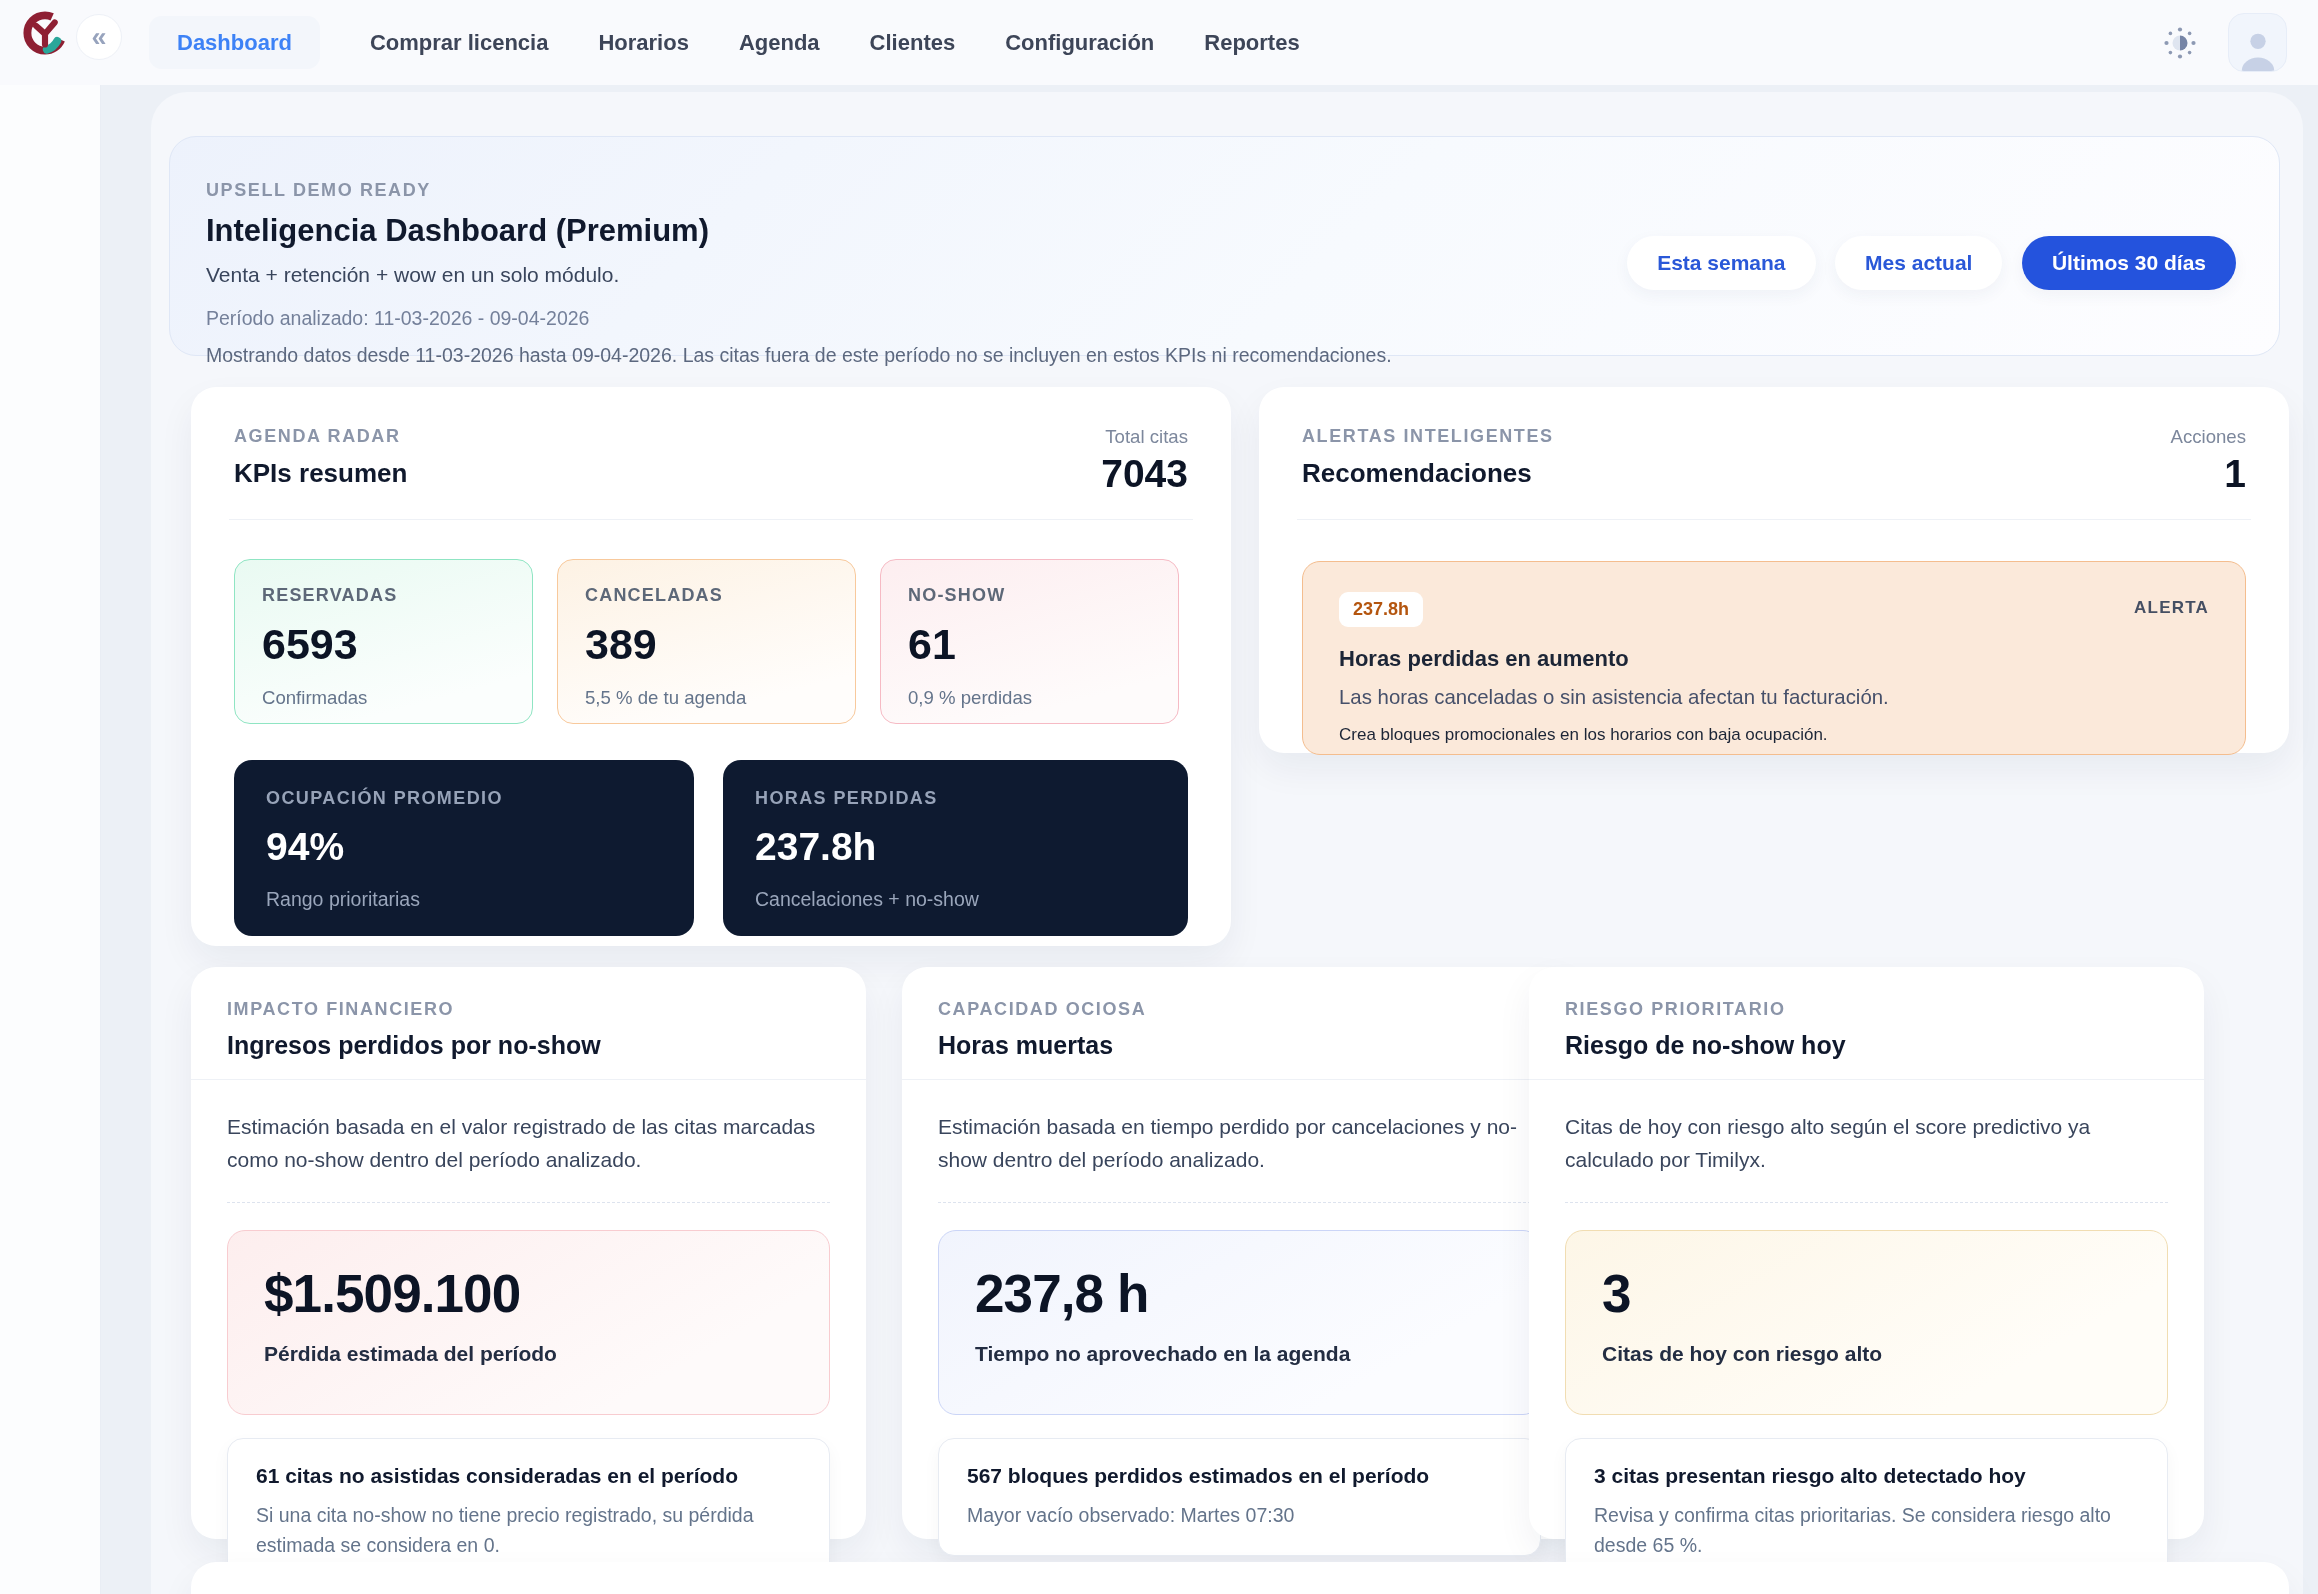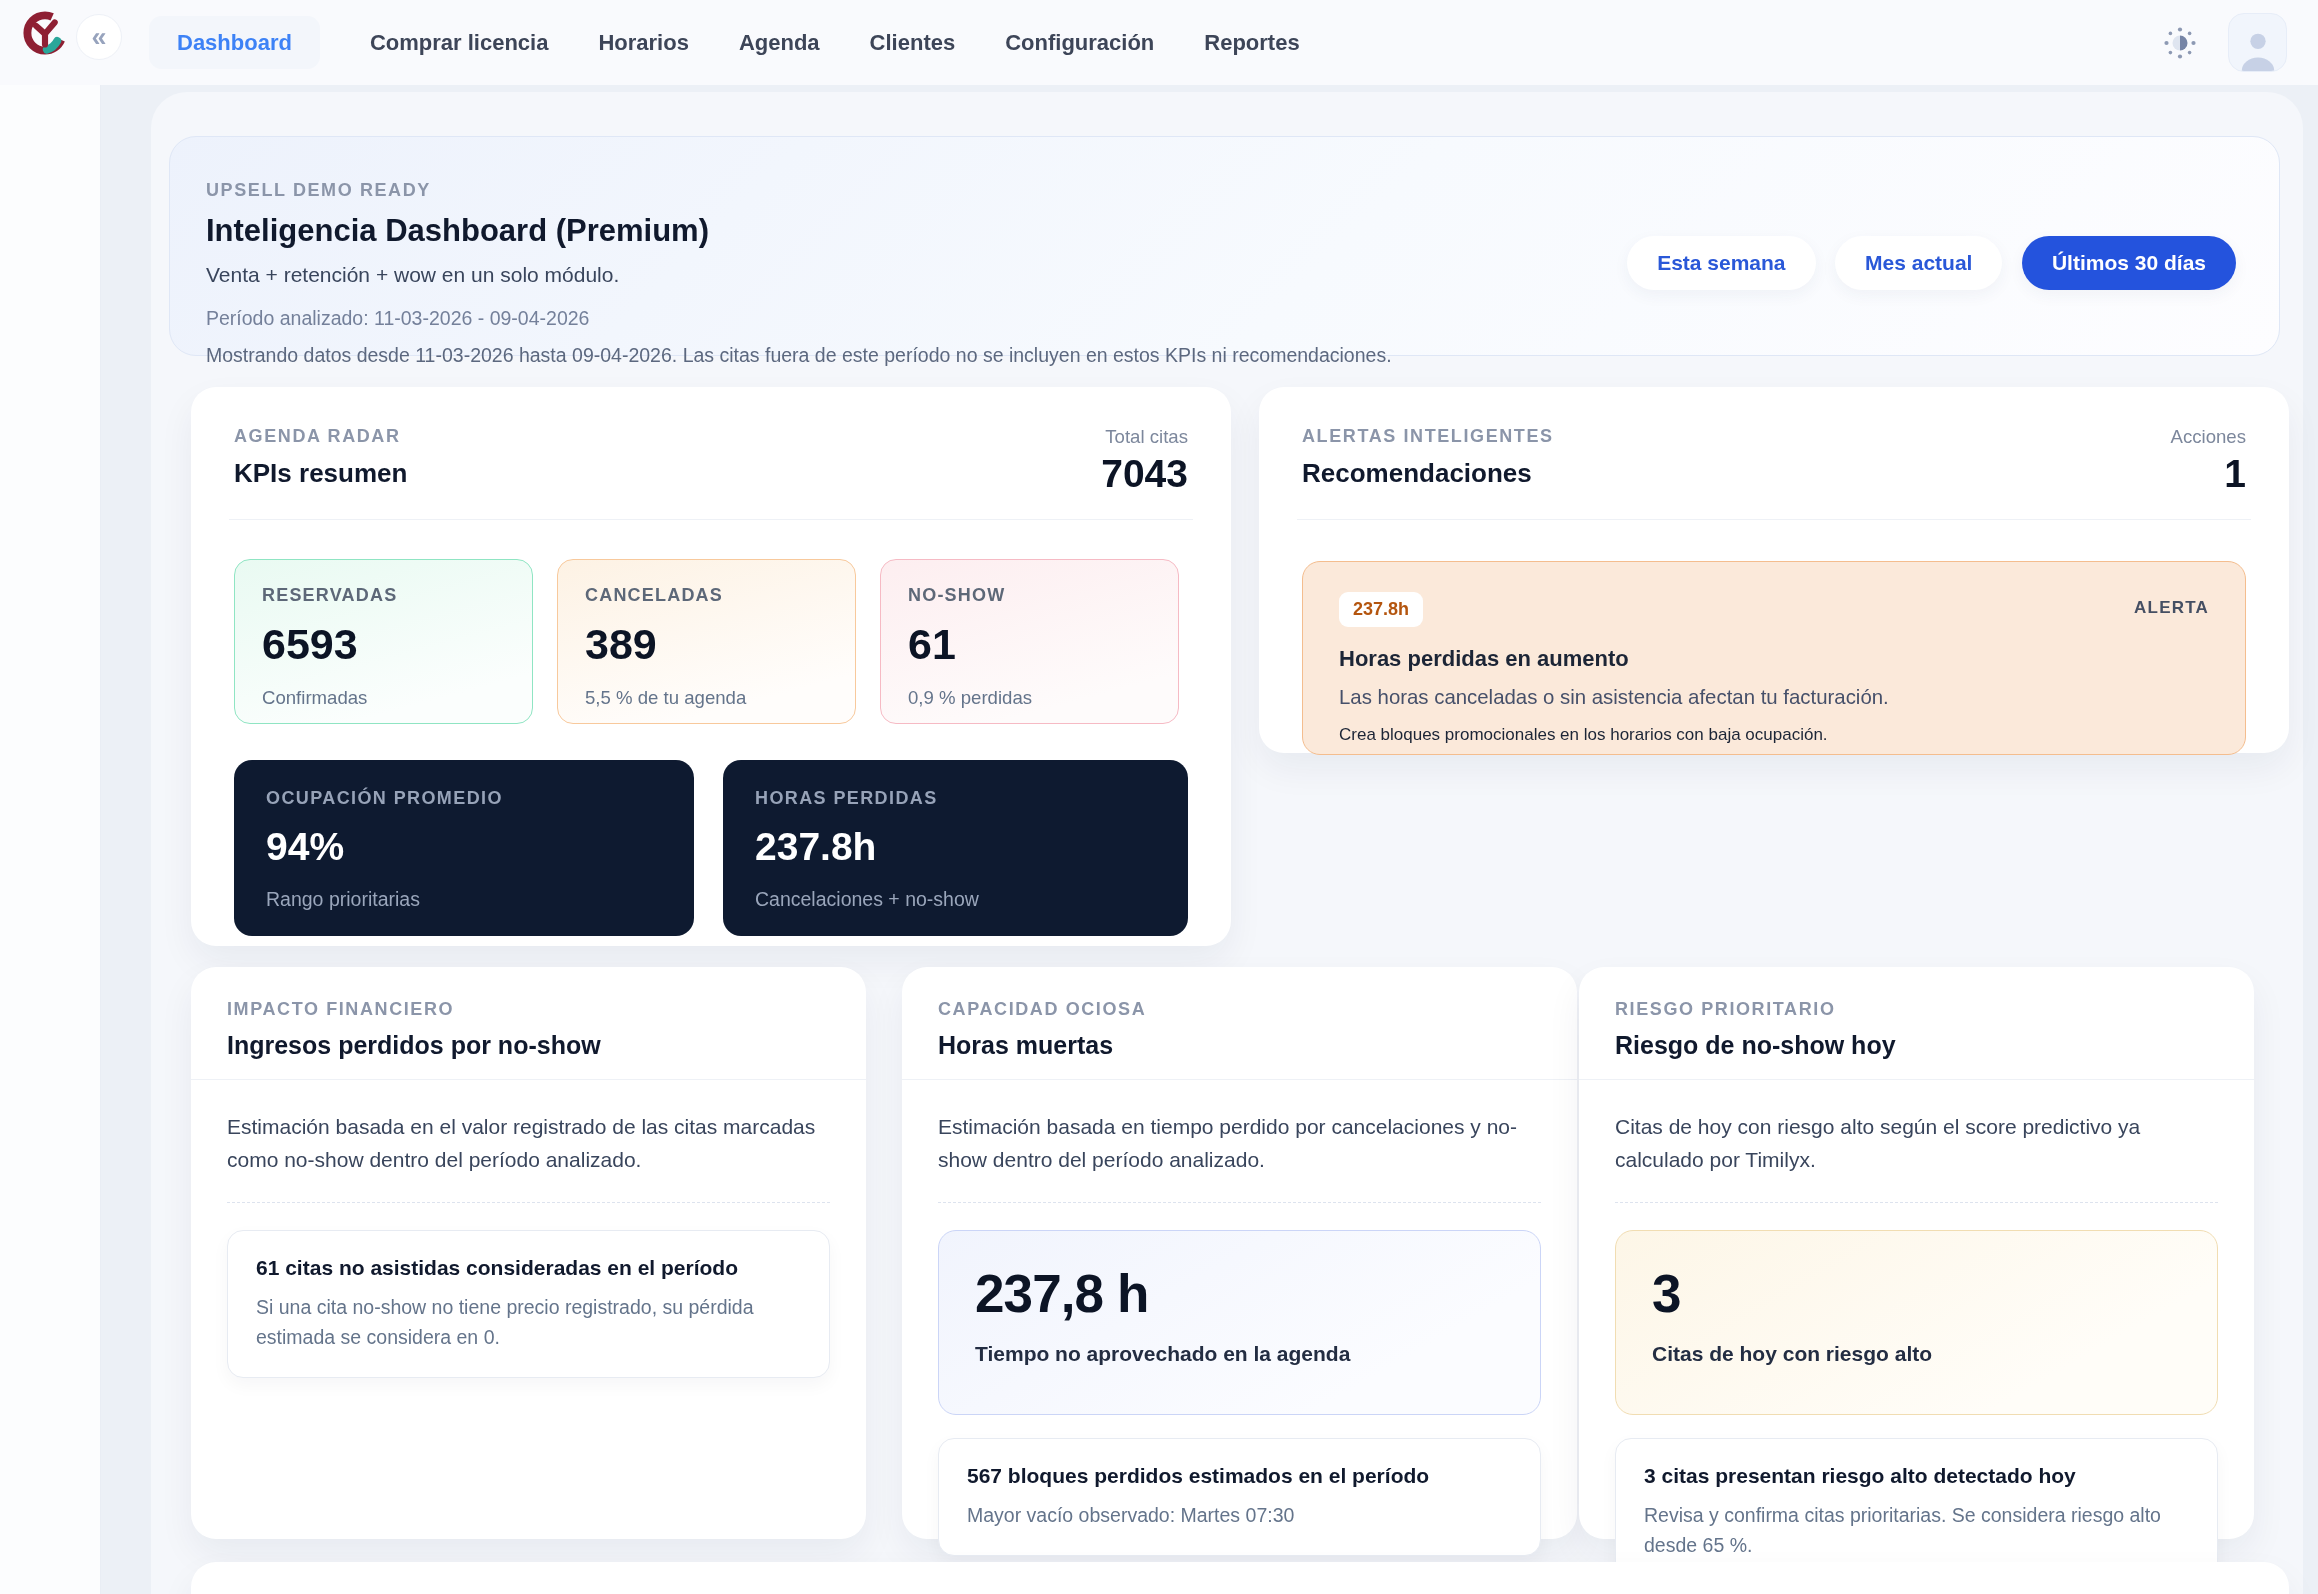--- a/index.html
+++ b/index.html
@@ -83,21 +83,21 @@
     padding:30px 36px; height:194px; position:relative;
   }
   .alert-badge { display:inline-block; background:#ffffff; color:#b4550e; font-size:18px; font-weight:700;
     border-radius:9px; padding:7px 14px; }
   .alert-tag { position:absolute; right:36px; top:36px; font-size:17px; font-weight:600; letter-spacing:1.2px; color:#454f63; }
   .alert-title { font-size:22px; font-weight:700; color:#1c2536; margin:19.5px 0 14px; }
   .alert-body { font-size:20.4px; color:#46506a; margin-bottom:16px; }
   .alert-cta { font-size:17px; font-weight:400; color:#1c2536; }
 
   .insight-card { top:875px; width:675px; height:572px; padding:32px 36px; }
-  .insight-card.a { left:40px; } .insight-card.b { left:751px; } .insight-card.c { left:1428px; }
+  .insight-card.a { left:40px; } .insight-card.b { left:751px; } .insight-card.c { left:1378px; }
   .insight-card h2 { font-size:25px; font-weight:700; color:#10192d; margin:10.7px 0 19.5px; }
   .i-divider { border:none; border-top:1.8px solid #eef1f6; margin:0 -36px; }
   .i-desc { font-size:21px; color:#39455c; line-height:1.58; margin:30px 0 25px; }
   .i-dashed { border:none; border-top:1.8px dashed #dde3ee; margin-bottom:27px; }
   .hl-box { border-radius:18px; border:1.8px solid; padding:32px 36px; height:185px; }
   .hl-box .hl-value { font-size:53px; font-weight:800; color:#0c1425; letter-spacing:-0.9px; }
   .hl-box .hl-caption { font-size:21px; font-weight:600; color:#232d42; margin-top:18px; }
   .hl-box.pink { border-color:#f8ccd0; background:linear-gradient(150deg,#fdeeee 0%,#fefafa 75%); }
   .hl-box.indigo { border-color:#cbd5f7; background:linear-gradient(150deg,#f1f4fd 0%,#fbfcff 75%); }
   .hl-box.amber { border-color:#f1ddb2; background:linear-gradient(150deg,#fdf6e7 0%,#fffdf8 75%); }
@@ -348,20 +348,24 @@
         <div class="alert-cta">Crea bloques promocionales en los horarios con baja ocupación.</div>
       </div>
     </div>
 
     <div class="card insight-card a">
       <div class="eyebrow">IMPACTO FINANCIERO</div>
       <h2>Ingresos perdidos por no-show</h2>
       <hr class="i-divider">
       <div class="i-desc">Estimación basada en el valor registrado de las citas marcadas como no-show dentro del período analizado.</div>
       <hr class="i-dashed">
+      <div class="hl-box pink">
+        <div class="hl-value">$1.509.100</div>
+        <div class="hl-caption">Pérdida estimada del período</div>
+      </div>
       <div class="info-box">
         <div class="info-title">61 citas no asistidas consideradas en el período</div>
         <div class="info-caption">Si una cita no-show no tiene precio registrado, su pérdida estimada se considera en 0.</div>
       </div>
     </div>
 
     <div class="card insight-card b">
       <div class="eyebrow">CAPACIDAD OCIOSA</div>
       <h2>Horas muertas</h2>
       <hr class="i-divider">

